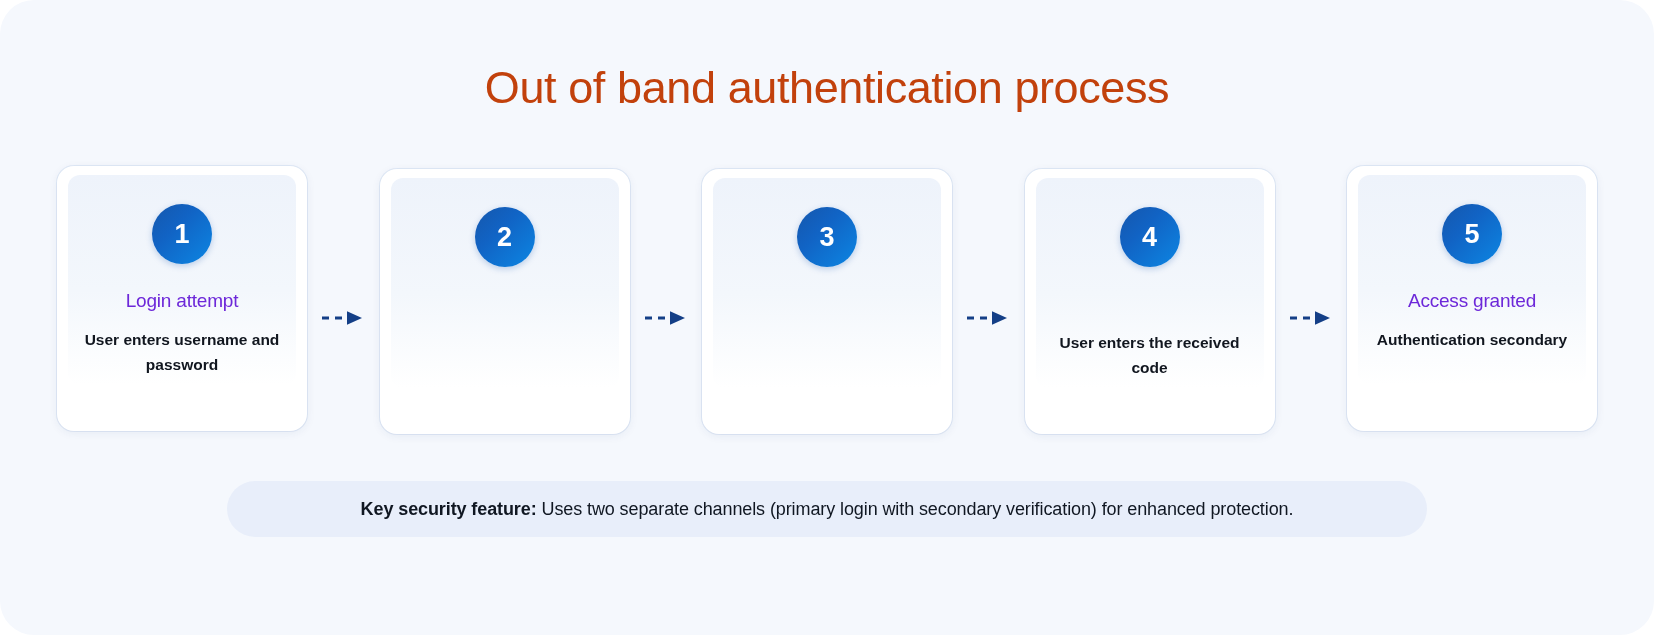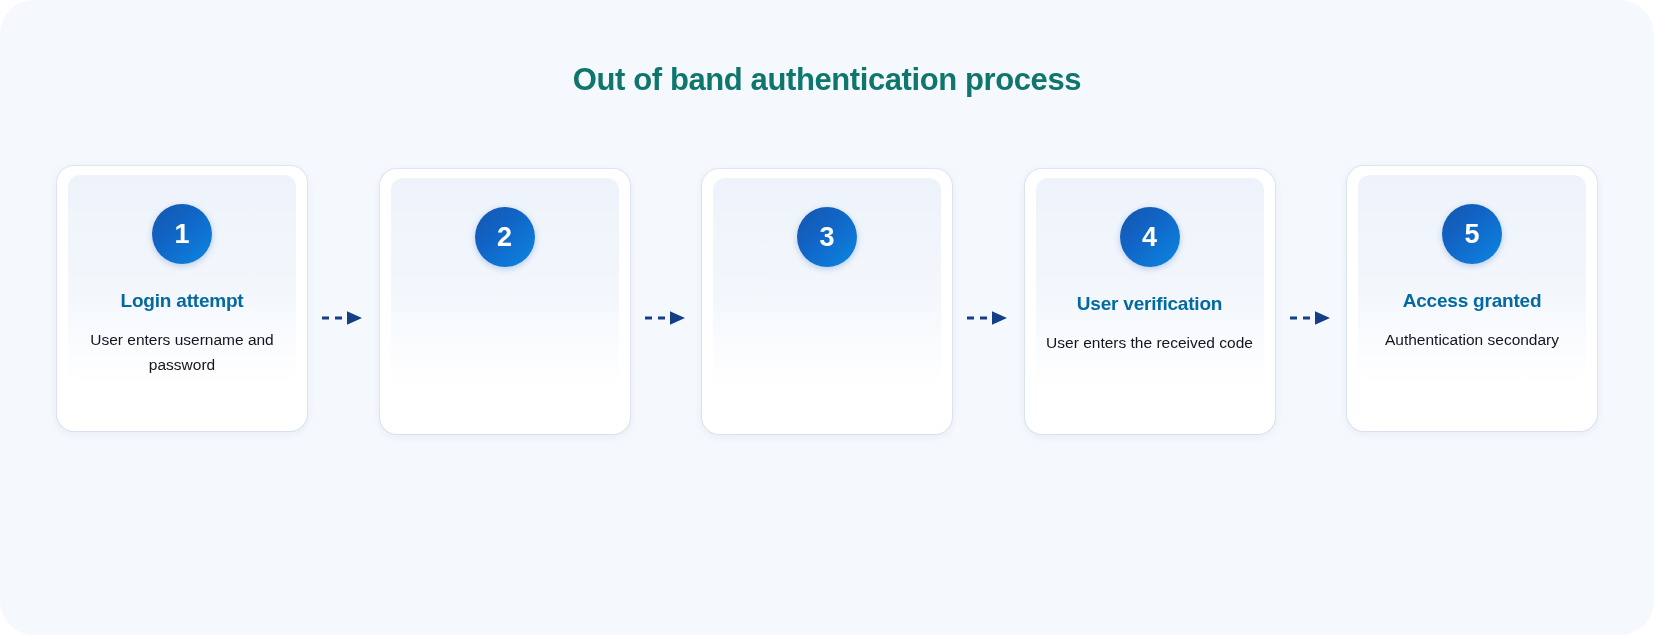--- a/index.html
+++ b/index.html
@@ -21,24 +21,24 @@
     overflow: hidden;
   }
 
   
   .title {
     position: absolute;
     top: 62px;
     left: 0;
     width: 100%;
     text-align: center;
-    font-size: 31px;
-    font-weight: 700;
+    font-size: 45px;
+    font-weight: 400;
     letter-spacing: -0.4px;
-    color: #0f766e;
+    color: #c2410c;
   }
 
   
   .steps {
     position: absolute;
     top: 166px;
     left: 57px;
     width: 1540px;
     height: 268px;
     display: flex;
@@ -97,34 +97,34 @@
     box-shadow: 0 2px 6px rgba(14, 80, 170, 0.25);
   }
 
   .step-title {
     position: absolute;
     top: 124px;
     left: 8px;
     right: 8px;
     text-align: center;
     font-size: 19px;
-    font-weight: 700;
+    font-weight: 400;
     letter-spacing: -0.2px;
-    color: #0369a1;
+    color: #6d28d9;
     white-space: nowrap;
   }
 
   .step-desc {
     position: absolute;
     top: 161px;
     left: 18px;
     right: 18px;
     text-align: center;
     font-size: 15.5px;
-    font-weight: 400;
+    font-weight: 700;
     line-height: 1.62;
     color: #11161f;
   }
 
   
   .connector {
     flex: 1 1 auto;
     height: 265px;
     position: relative;
   }
@@ -210,21 +210,20 @@
       <svg class="arrow" width="44" height="16" viewBox="0 0 44 16">
         <line x1="1" y1="8" x2="27" y2="8" stroke="#143f87" stroke-width="3.2" stroke-dasharray="7 6" stroke-linecap="butt"></line>
         <path d="M26 1.2 L41 8 L26 14.8 Z" fill="#143f87"></path>
       </svg>
     </div>
 
     <div class="step-wrap o3">
       <div class="card">
         <div class="card-inner"></div>
         <div class="badge">4</div>
-        <div class="step-title">User verification</div>
         <div class="step-desc">User enters the received code</div>
       </div>
     </div>
 
     <div class="connector">
       <svg class="arrow" width="44" height="16" viewBox="0 0 44 16">
         <line x1="1" y1="8" x2="27" y2="8" stroke="#143f87" stroke-width="3.2" stroke-dasharray="7 6" stroke-linecap="butt"></line>
         <path d="M26 1.2 L41 8 L26 14.8 Z" fill="#143f87"></path>
       </svg>
     </div>
@@ -233,14 +232,17 @@
       <div class="card">
         <div class="card-inner"></div>
         <div class="badge">5</div>
         <div class="step-title">Access granted</div>
         <div class="step-desc">Authentication secondary</div>
       </div>
     </div>
 
   </div>
 
+  <div class="banner">
+    <div class="banner-text"><b>Key security feature:</b><span> Uses two separate channels (primary login with secondary verification) for enhanced protection.</span></div>
+  </div>
 
 </div>
 
 </body></html>

